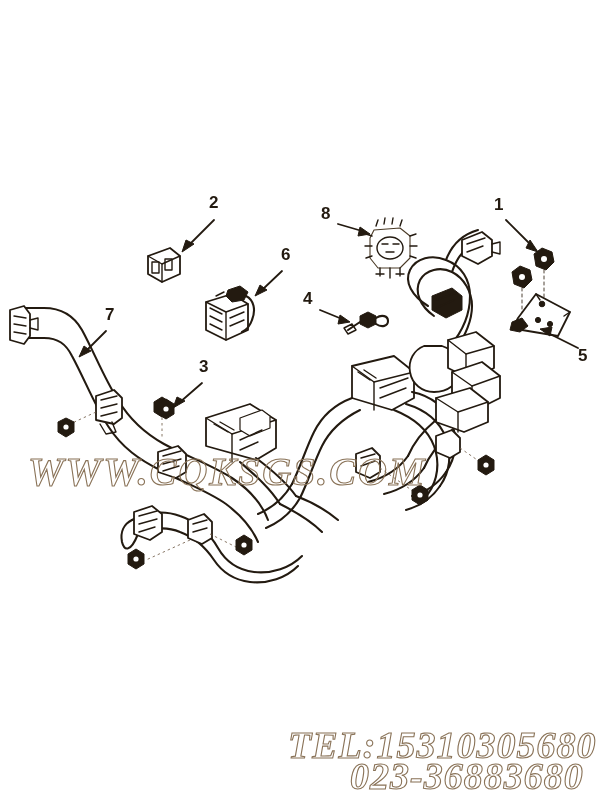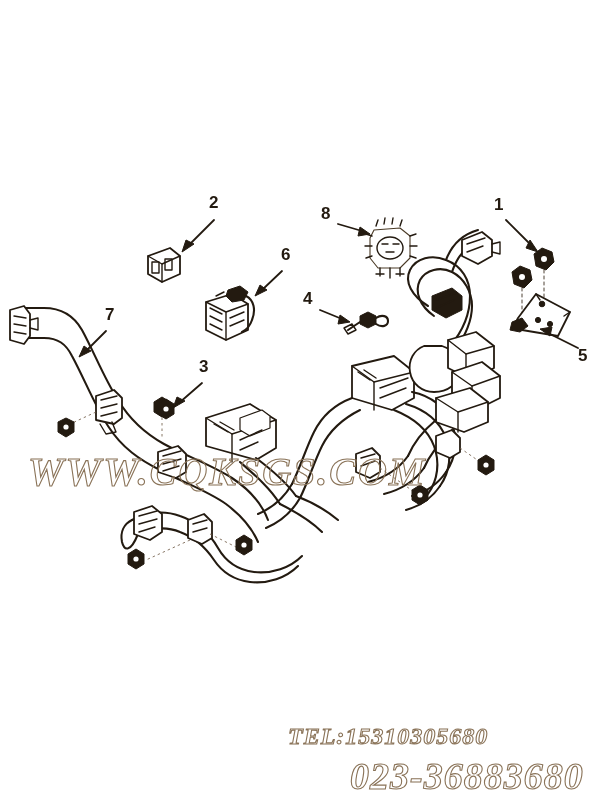--- a/index.html
+++ b/index.html
@@ -46,21 +46,21 @@
   }
   #watermark-main {
     left: 28px;
     top: 448px;
     font-size: 40px;
     letter-spacing: 2px;
   }
   #watermark-tel {
     left: 288px;
     top: 723px;
-    font-size: 24px;
+    font-size: 38px;
     text-align: center;
   }
   #watermark-tel2 {
     left: 350px;
     top: 754px;
     font-size: 38px;
   }
 </style>
 </head>
 <body>

